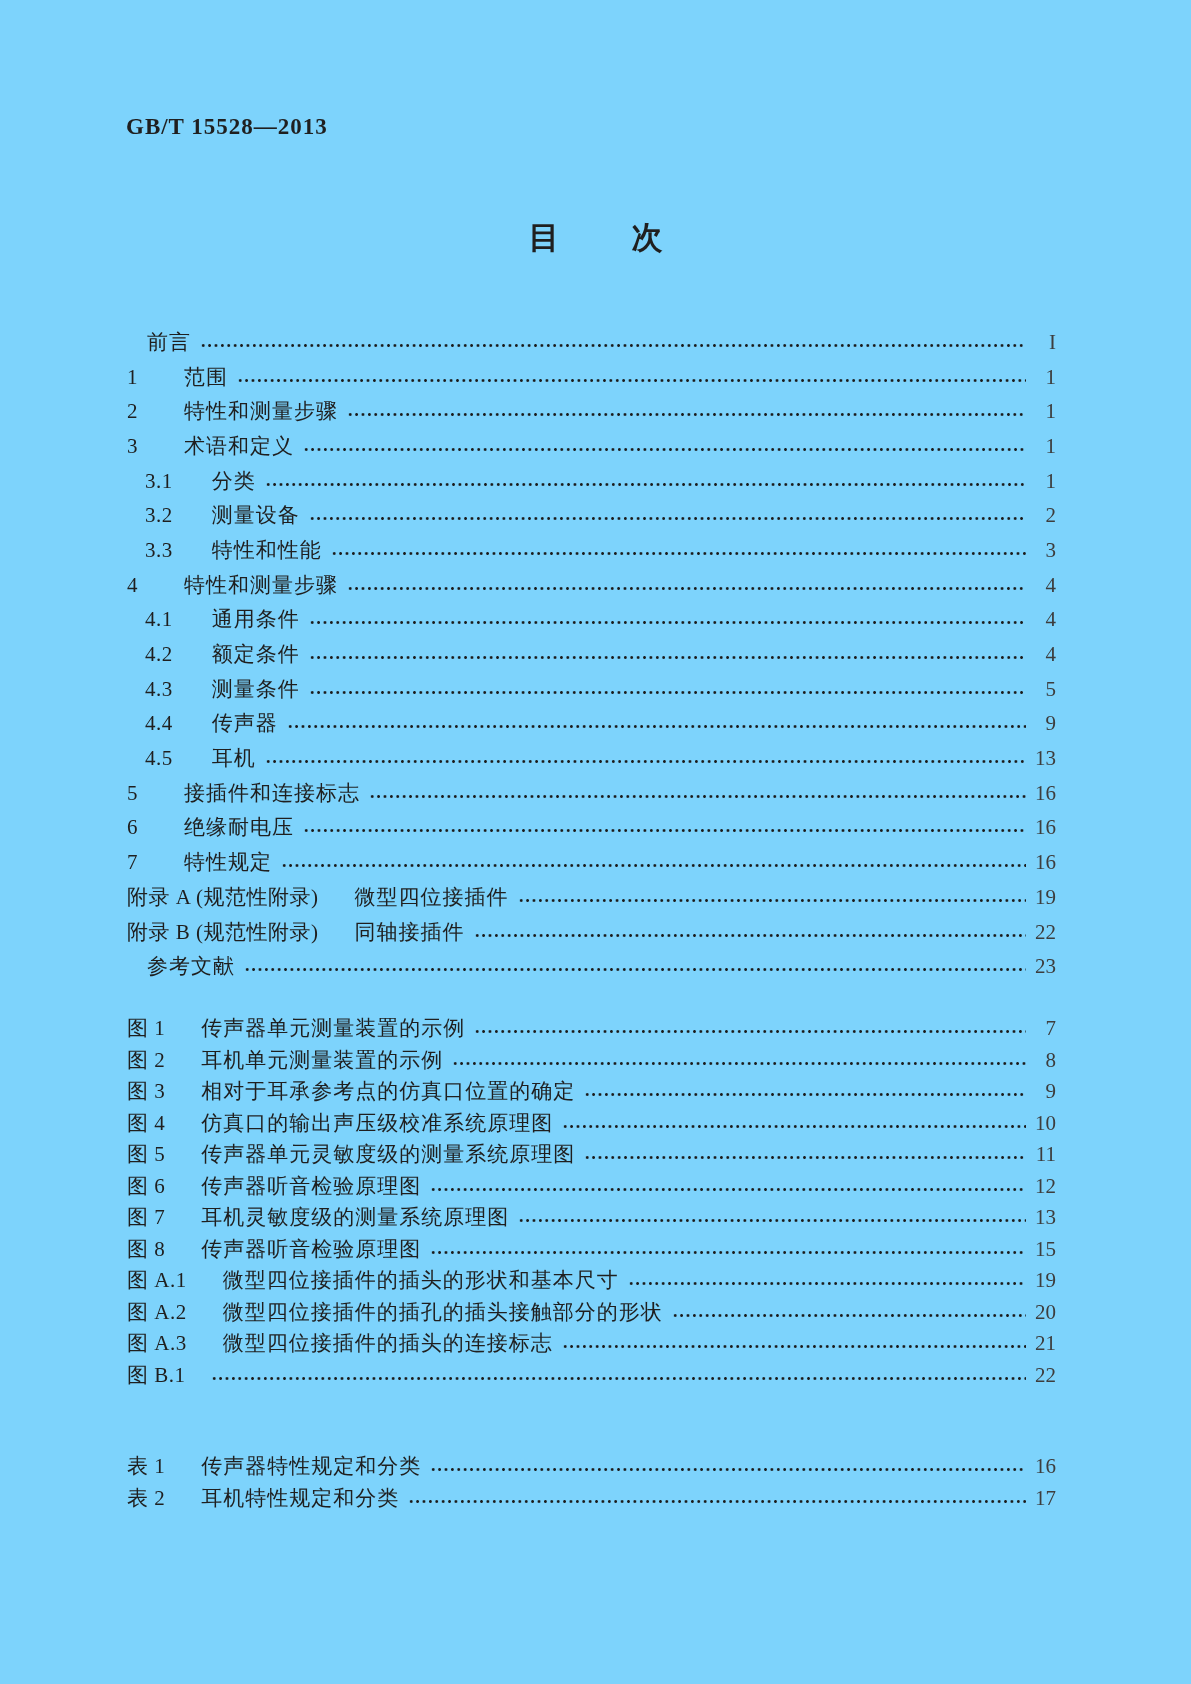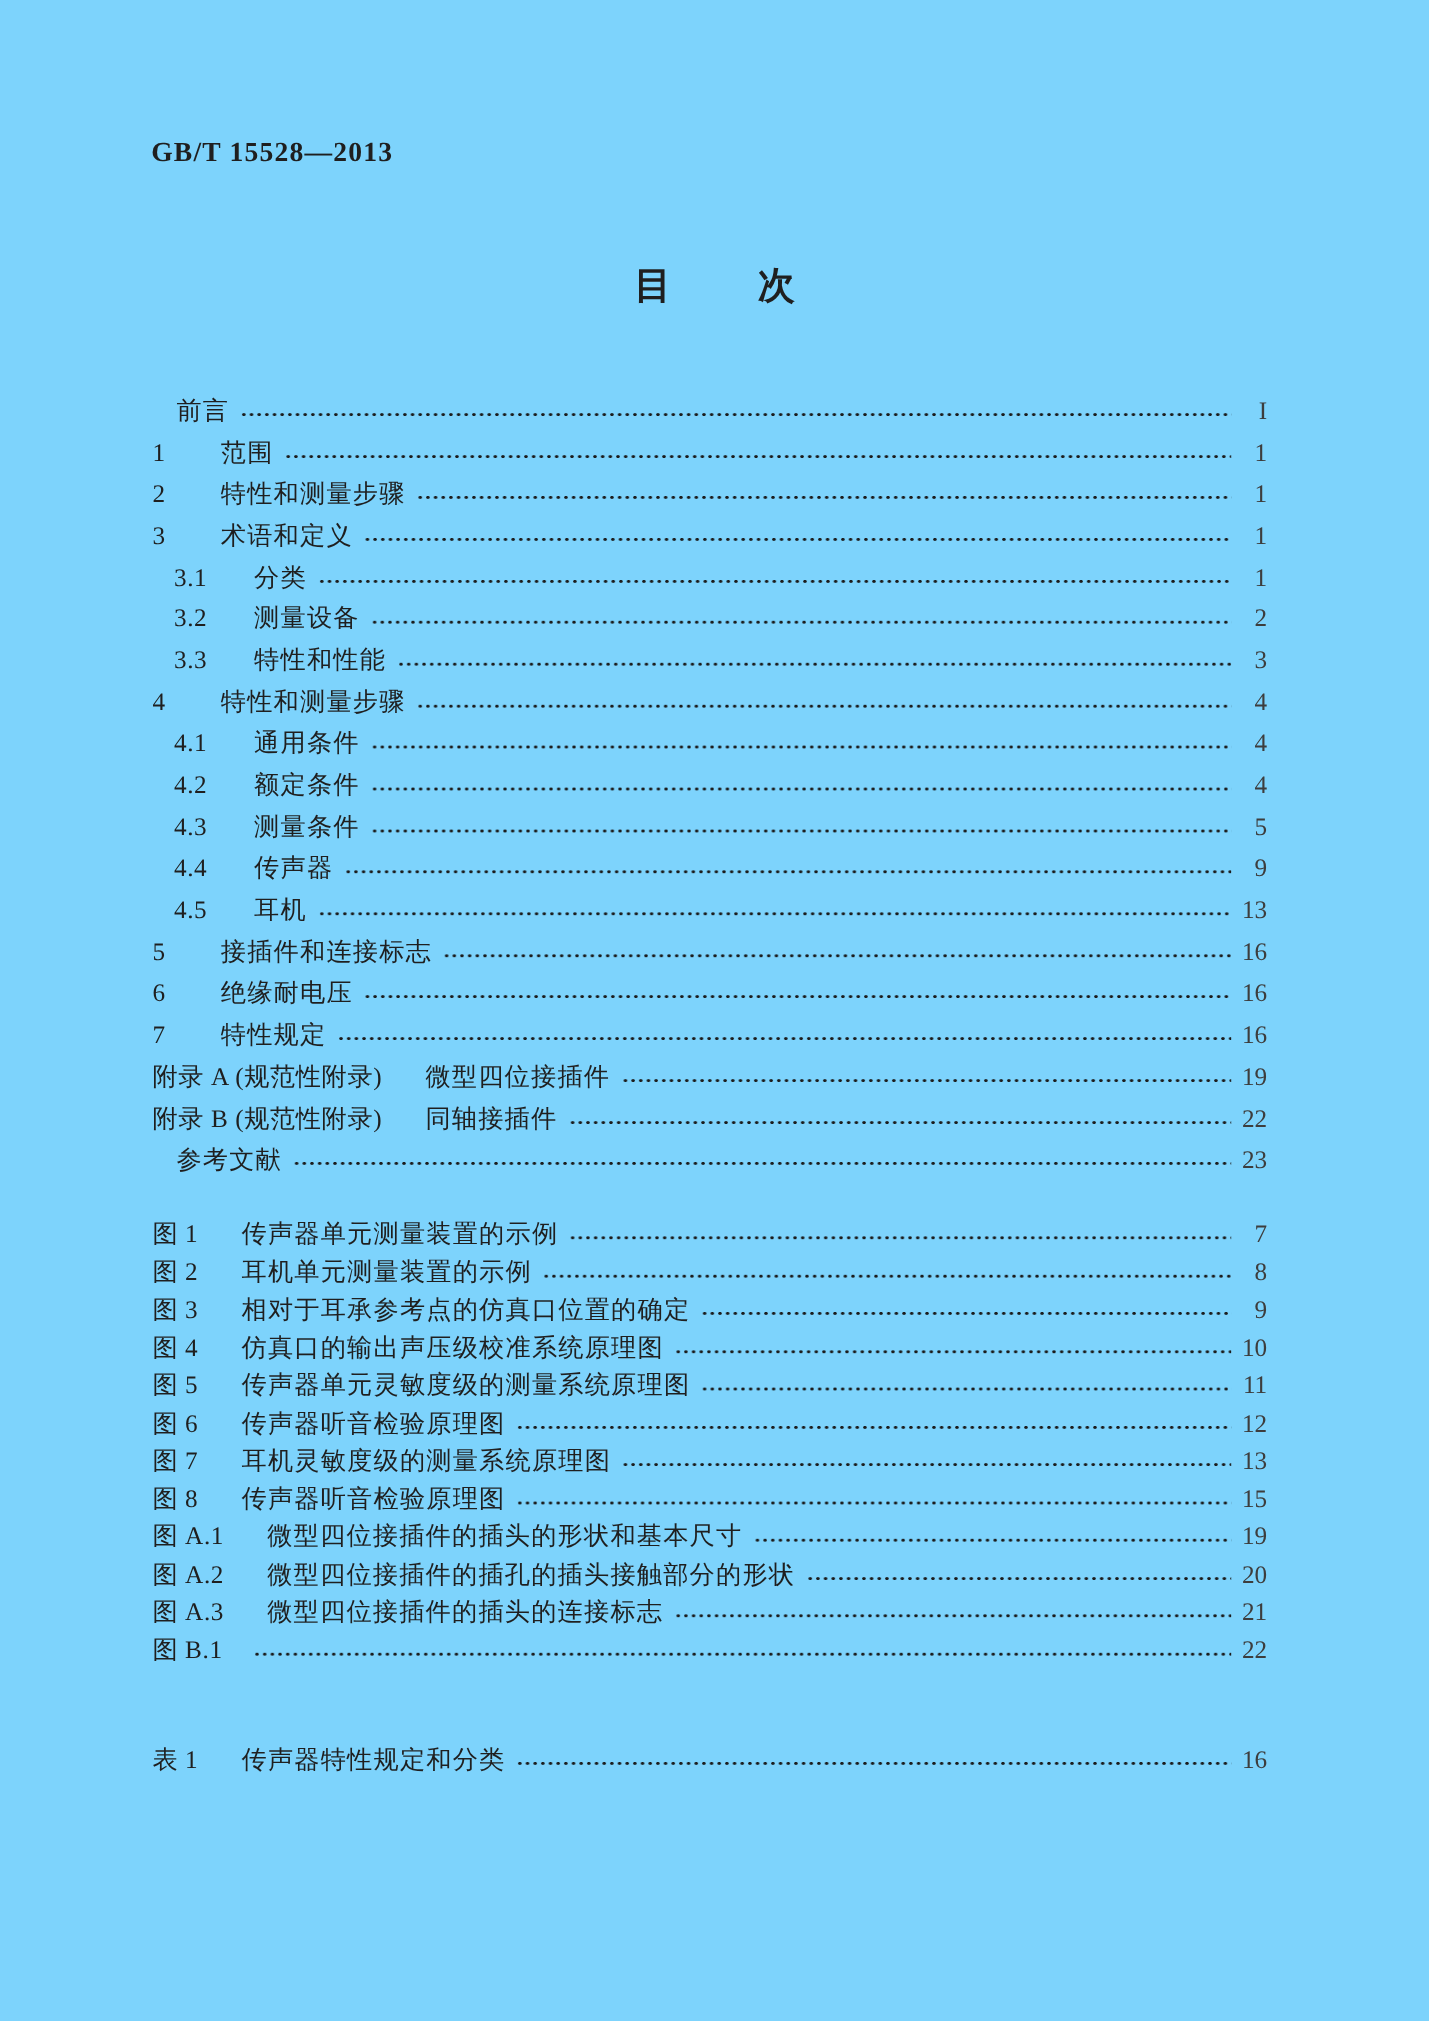--- a/index.html
+++ b/index.html
@@ -255,15 +255,21 @@
       </div>
     </div>
 
   <div class="toc-group toc-tables">
       <div class="row tab">
         <span class="num">表 1</span>
         <span class="ttl">传声器特性规定和分类</span>
         <span class="dots"></span>
         <span class="pg">16</span>
       </div>
+      <div class="row tab">
+        <span class="num">表 2</span>
+        <span class="ttl">耳机特性规定和分类</span>
+        <span class="dots"></span>
+        <span class="pg">17</span>
+      </div>
     </div>
 
 </div>
 
 </body></html>

